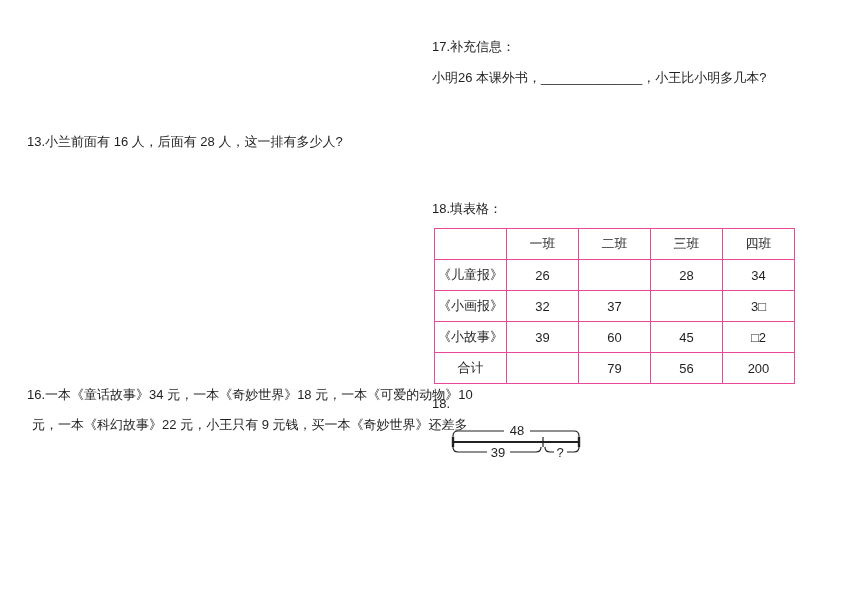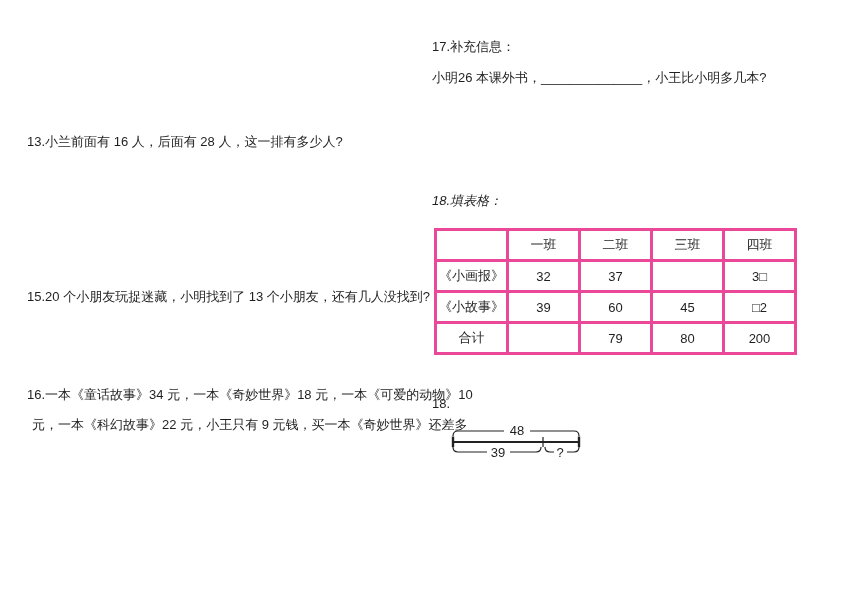--- a/index.html
+++ b/index.html
@@ -18,79 +18,85 @@
   }
   .abs { position: absolute; white-space: nowrap; }
   .q16-block { line-height: 30px; }
   .q16-block div { white-space: nowrap; }
   table.grid {
     position: absolute; left: 434px; top: 228px;
     border-collapse: collapse; table-layout: fixed;
   }
   table.grid td {
     width: 72px; height: 31px;
-    border: 3px solid #ec4899;
+    border: 1px solid #ec4899;
     text-align: center; vertical-align: middle;
     font-size: 13px; color: #1f1f1f; padding: 0;
   }
   svg text {
     font-family: "Liberation Sans", "DejaVu Sans", sans-serif;
     font-size: 13px; fill: #1f1f1f;
   }
 </style>
 </head>
 <body>
 
 <div class="page">
 
   <p class="abs" style="left:27px; top:103px;margin-top:30px;">13.小兰前面有 16 人，后面有 28 人，这一排有多少人?</p>
 
 
-  <p class="abs" style="left:27px; top:288px;">15.20 个小朋友玩捉迷藏，小明找到了 13 个小朋友，还有几人没找到?</p>
 
   <div class="abs q16-block" style="left:27px; top:380px;text-align:center;">
     <div>16.一本《童话故事》34 元，一本《奇妙世界》18 元，一本《可爱的动物》10</div>
     <div>元，一本《科幻故事》22 元，小王只有 9 元钱，买一本《奇妙世界》还差多</div>
   </div>
 
   <p class="abs" style="left:432px; top:38px;">17.补充信息：</p>
 
   <p class="abs" style="left:432px; top:69px;">小明26 本课外书，______________，小王比小明多几本?</p>
 
 
-  <p class="abs" style="left:432px; top:192px;font-style:italic;">18.填表格：</p>
+  <p class="abs" style="left:432px; top:200px;">18.填表格：</p>
 
   <table class="grid">
     <tbody>
       <tr>
         <td></td>
         <td>一班</td>
         <td>二班</td>
         <td>三班</td>
         <td>四班</td>
+      </tr>
+      <tr>
+        <td>《儿童报》</td>
+        <td>26</td>
+        <td></td>
+        <td>28</td>
+        <td>34</td>
       </tr>
       <tr>
         <td>《小画报》</td>
         <td>32</td>
         <td>37</td>
         <td></td>
         <td>3□</td>
       </tr>
       <tr>
         <td>《小故事》</td>
         <td>39</td>
         <td>60</td>
         <td>45</td>
         <td>□2</td>
       </tr>
       <tr>
         <td>合计</td>
         <td></td>
         <td>79</td>
-        <td>80</td>
+        <td>56</td>
         <td>200</td>
       </tr>
     </tbody>
   </table>
 
   <p class="abs" style="left:432px; top:396px;">18.</p>
 
   <svg class="abs" style="left:440px; top:416px;" width="155" height="48" viewBox="0 0 155 48">
 
     <path d="M13,20 Q13,15 18,15 L64,15 M90,15 L134,15 Q139,15 139,20" fill="none" stroke="#222222" stroke-width="1.2"></path>

